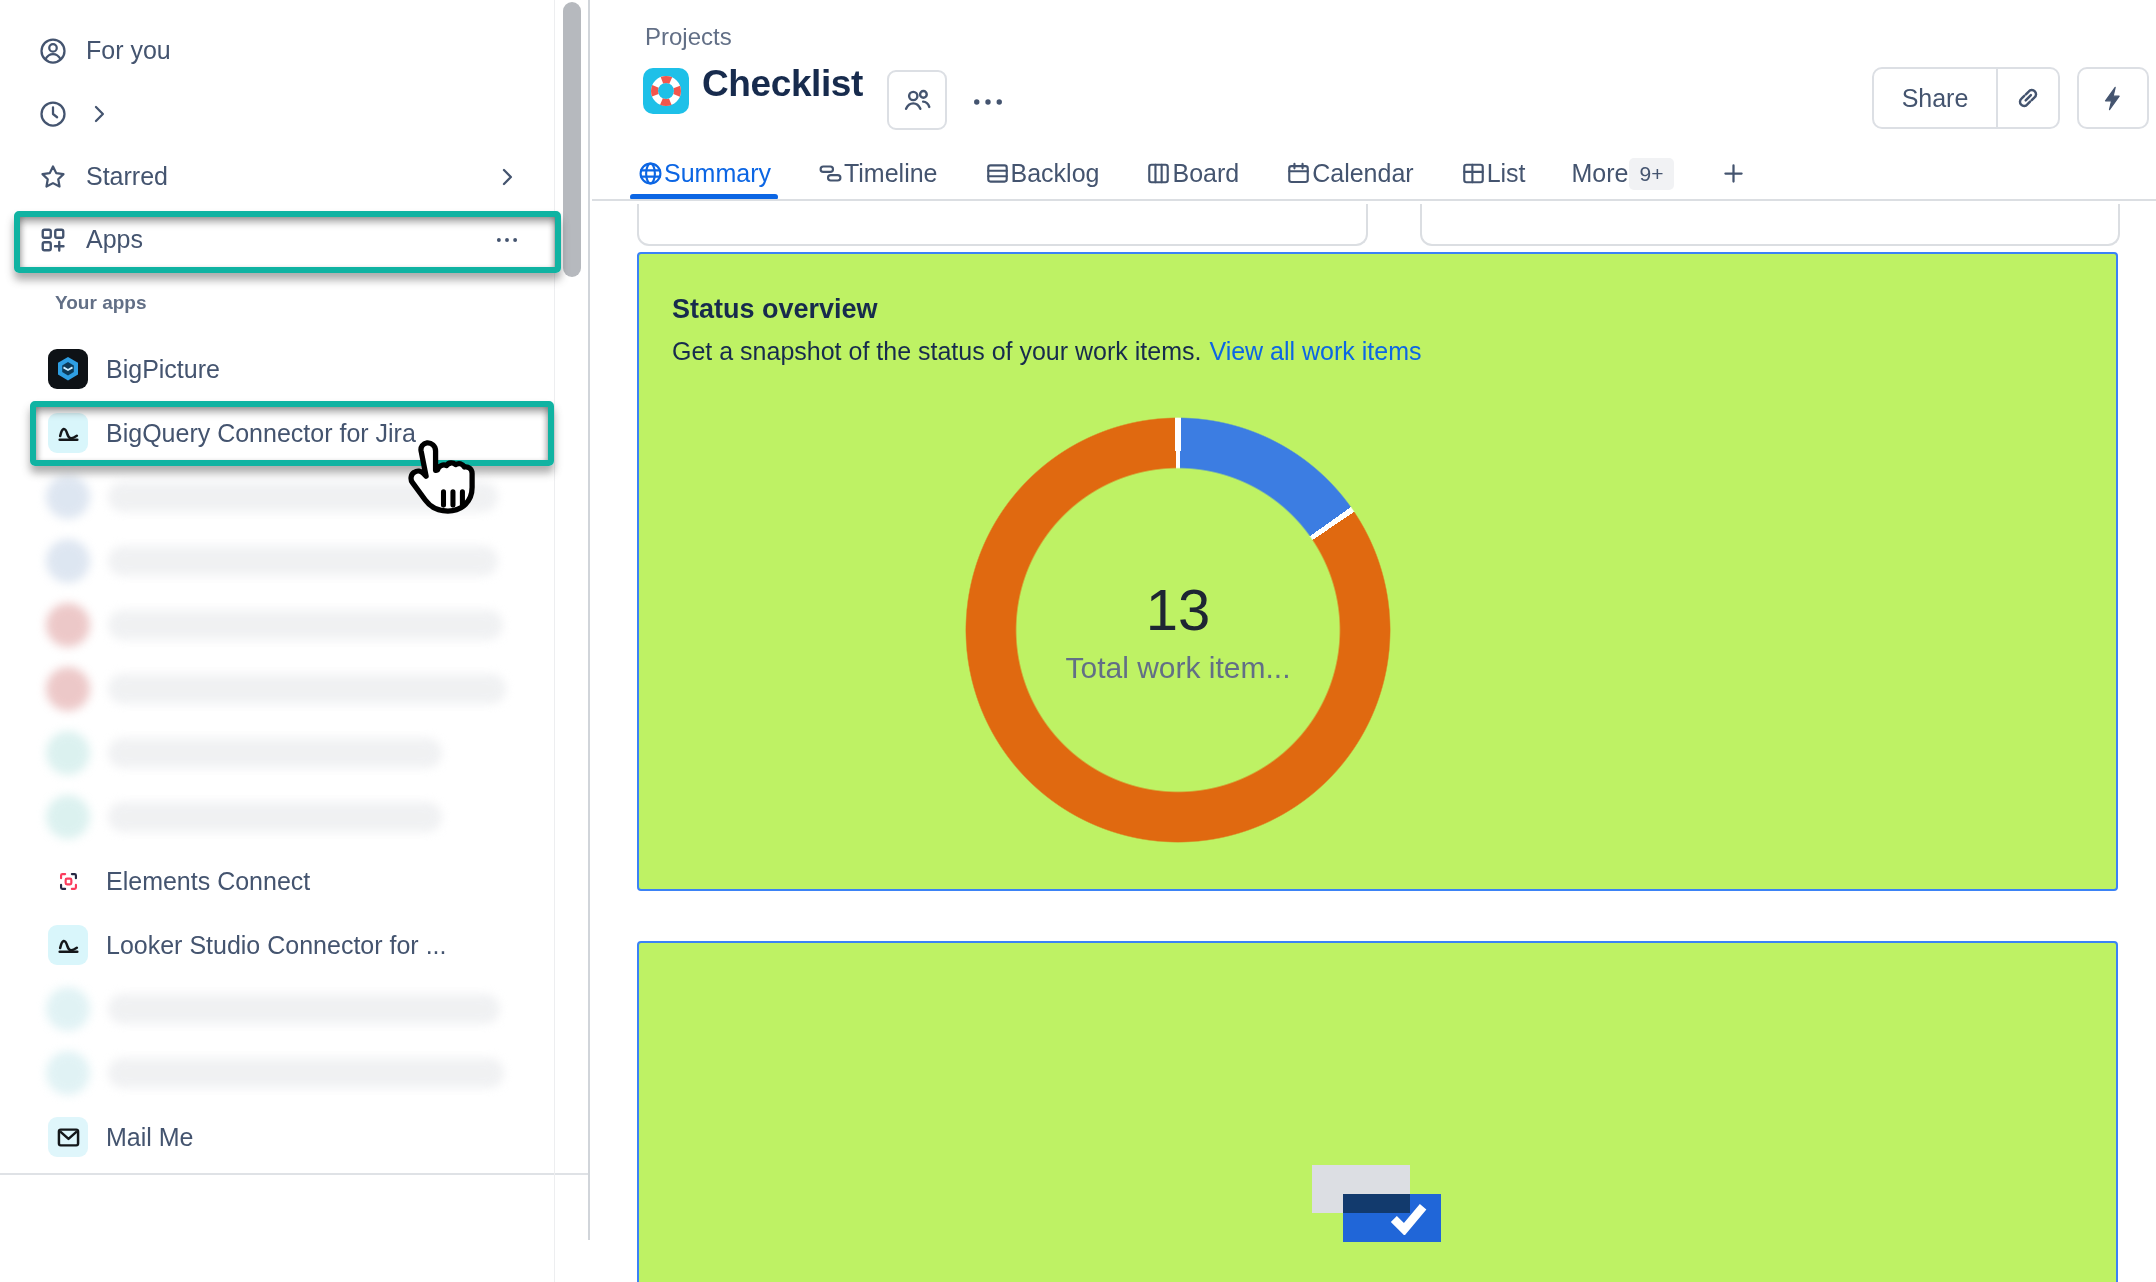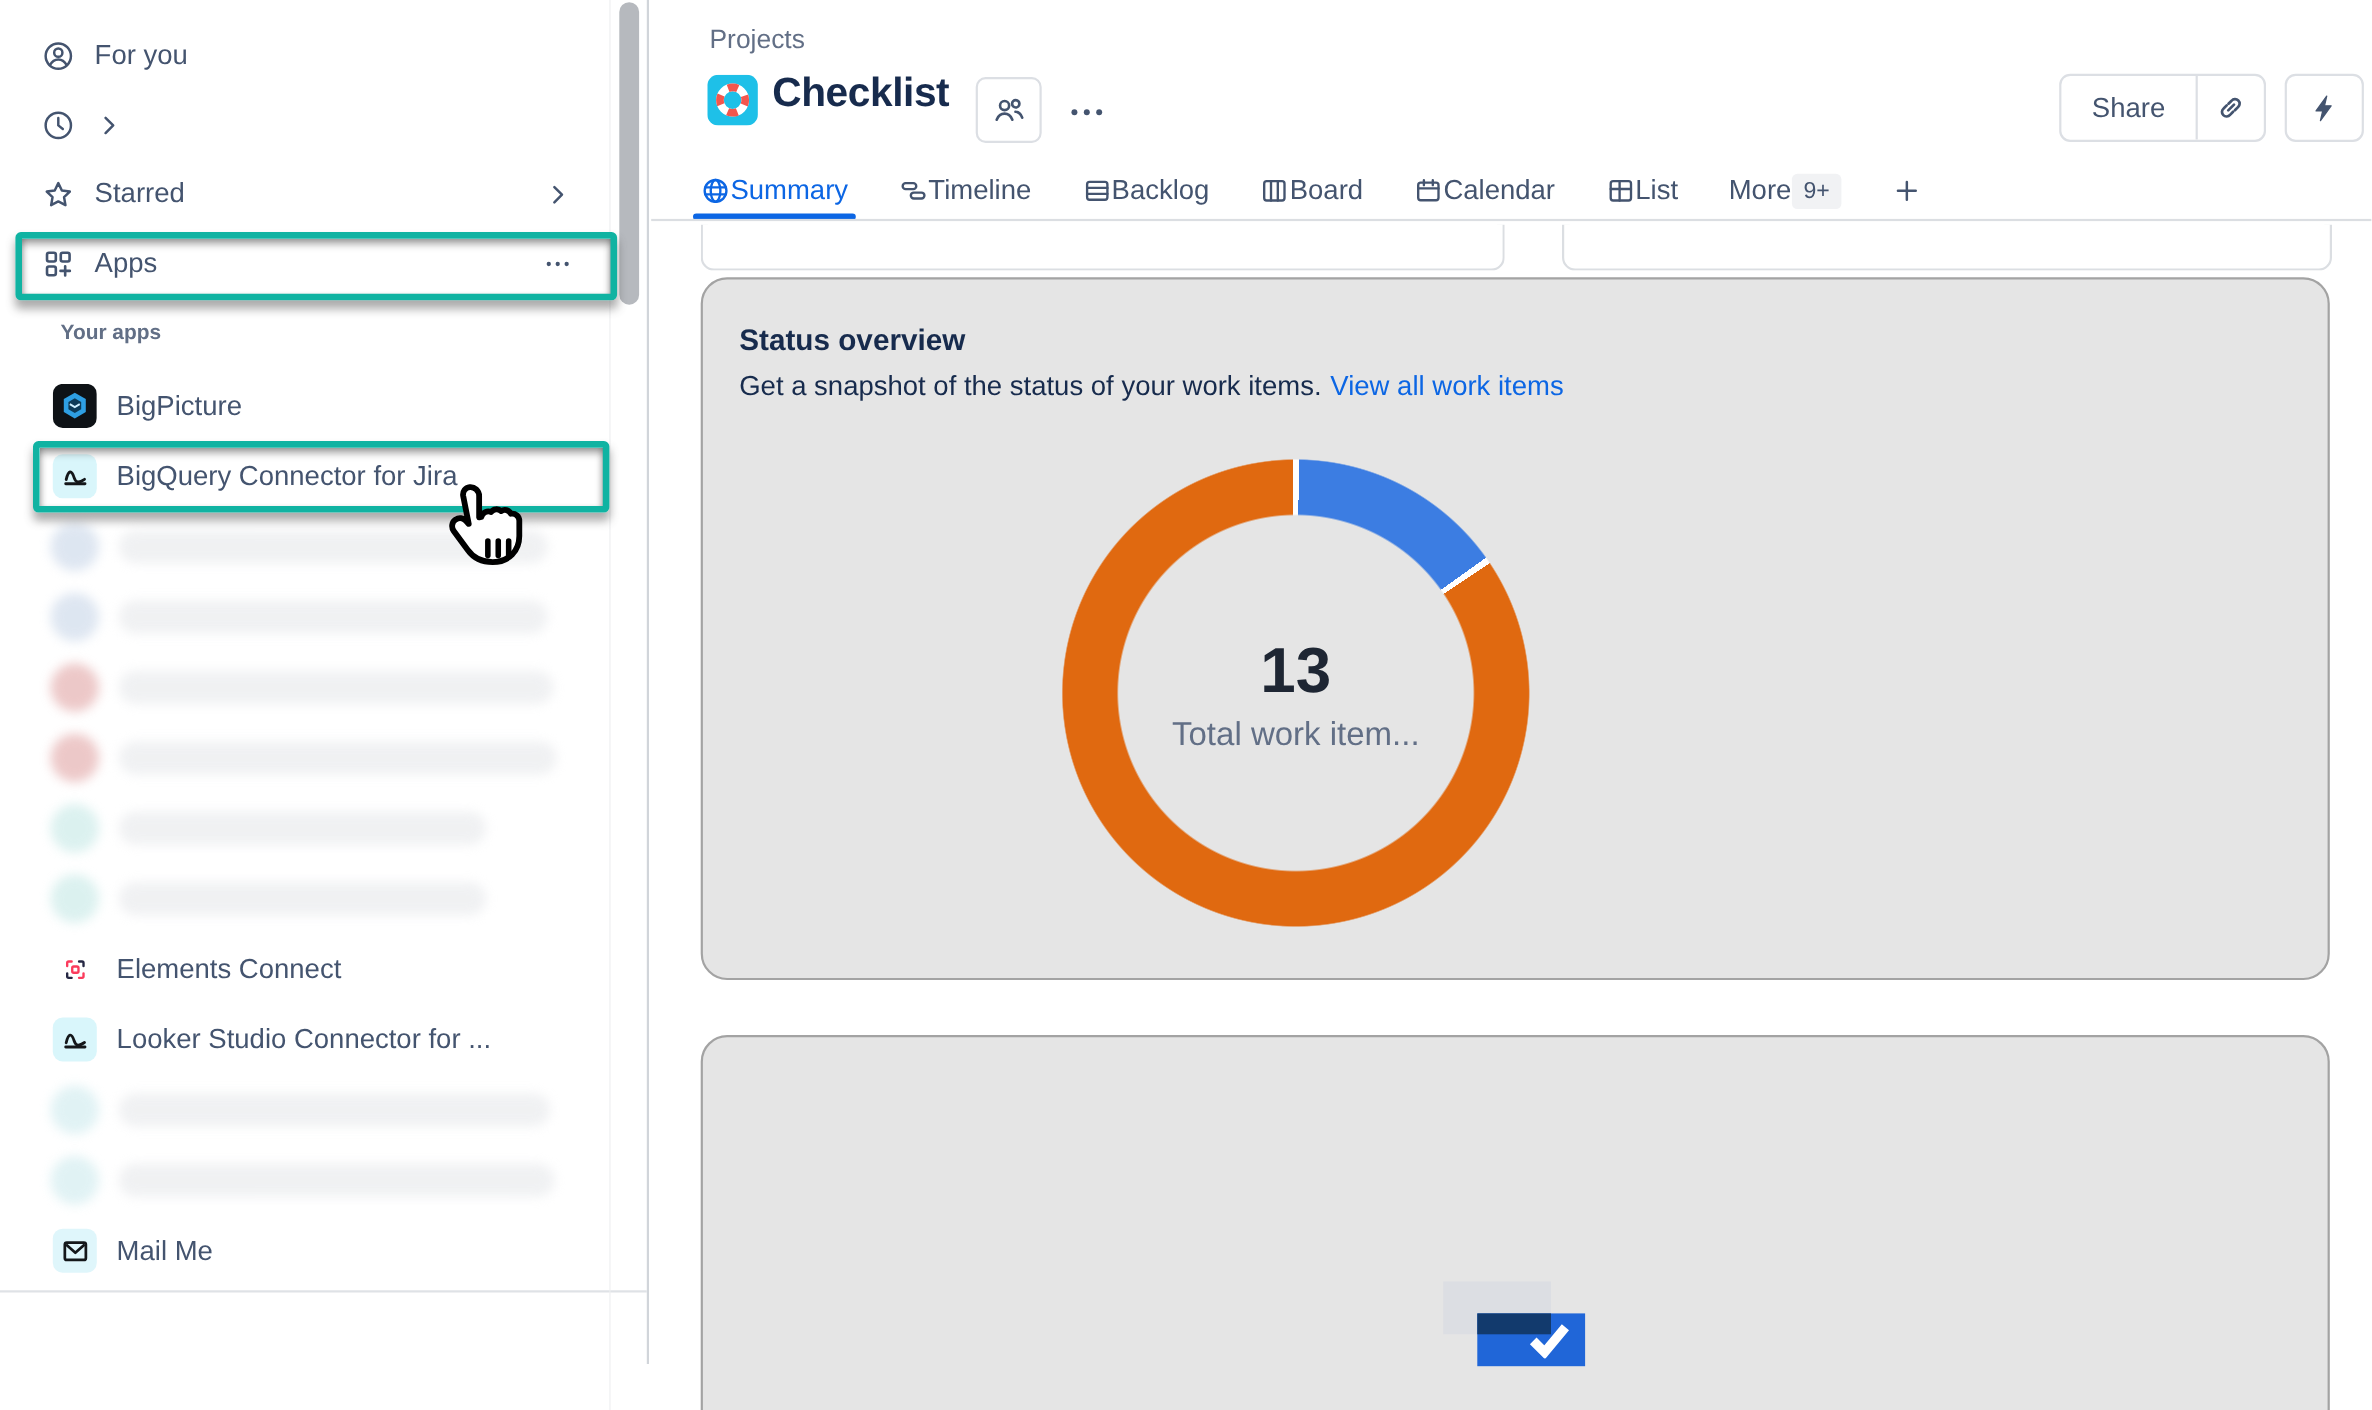--- a/index.html
+++ b/index.html
@@ -66,32 +66,32 @@
   .tab .icn{width:27px;height:27px;color:inherit}
   .tab.active{color:var(--link,#0C66E4)}
   .tab.active::after{content:'';position:absolute;left:-7px;right:-7px;bottom:-1px;height:6px;border-radius:3px;background:var(--link,#0C66E4)}
   .badge{background:#F1F2F4;border-radius:5px;padding:4px 11px;font-size:21px;color:#44546F;font-weight:500}
   .tabs-border{position:absolute;left:0;top:199px;width:1564px;height:2px;background:#DBDEE2}
 
   .pcard{position:absolute;top:204px;height:42px;background:#fff;border:2px solid #DBDEE2;border-top:none;border-radius:0 0 12px 12px}
   #pcard-left{left:45px;width:731px}
   #pcard-right{left:828px;width:700px}
 
-  .card{position:absolute;background:#e5e5e5;border:2px solid #a3a3a3;border-radius:24px}
+  .card{position:absolute;background:#bef264;border:2px solid #3b82f6;border-radius:4px}
   #status-card{left:45px;top:252px;width:1481px;height:639px}
   .card-title{position:absolute;left:33px;top:40px;font-size:27px;font-weight:700;color:#172B4D}
   .card-sub{position:absolute;left:33px;top:83px;font-size:25px;color:#172B4D;white-space:nowrap}
   .card-sub .link{color:var(--link,#0C66E4);font-weight:500;margin-left:8px}
 
   .donut{position:absolute;left:326px;top:163px;width:426px;height:426px;border-radius:50%;
     -webkit-mask:radial-gradient(closest-side,transparent 75.6%,#000 76.4% 99.3%,transparent 100%);
     mask:radial-gradient(closest-side,transparent 75.6%,#000 76.4% 99.3%,transparent 100%)}
   .donut-center{position:absolute;left:326px;top:163px;width:426px;height:426px;display:flex;flex-direction:column;
     align-items:center;justify-content:center;gap:8px;pointer-events:none}
-  .dc-num{font-size:58px;font-weight:700;color:#1E2633}
+  .dc-num{font-size:58px;font-weight:400;color:#1E2633}
   .dc-lbl{font-size:30px;color:#626F86}
   .legend{position:absolute;left:1068px;top:329px;display:flex;flex-direction:column;gap:30px}
   .leg-item{display:flex;align-items:center;gap:26px;font-size:25px;color:#2E3A4D;height:32px}
   .leg-swatch{width:24px;height:24px;border-radius:5px;flex:none}
 
   #card2{left:45px;top:941px;width:1481px;height:430px}
   .ill-gray{position:absolute;left:673px;top:222px;width:98px;height:48px;background:#DCDEE3}
   .ill-blue{position:absolute;left:704px;top:251px;width:98px;height:48px;background:#2066D8}
   .ill-overlap{position:absolute;left:704px;top:251px;width:67px;height:19px;background:#123A6D}
   .ill-check{position:absolute;left:748px;top:258px;width:42px;height:34px}

